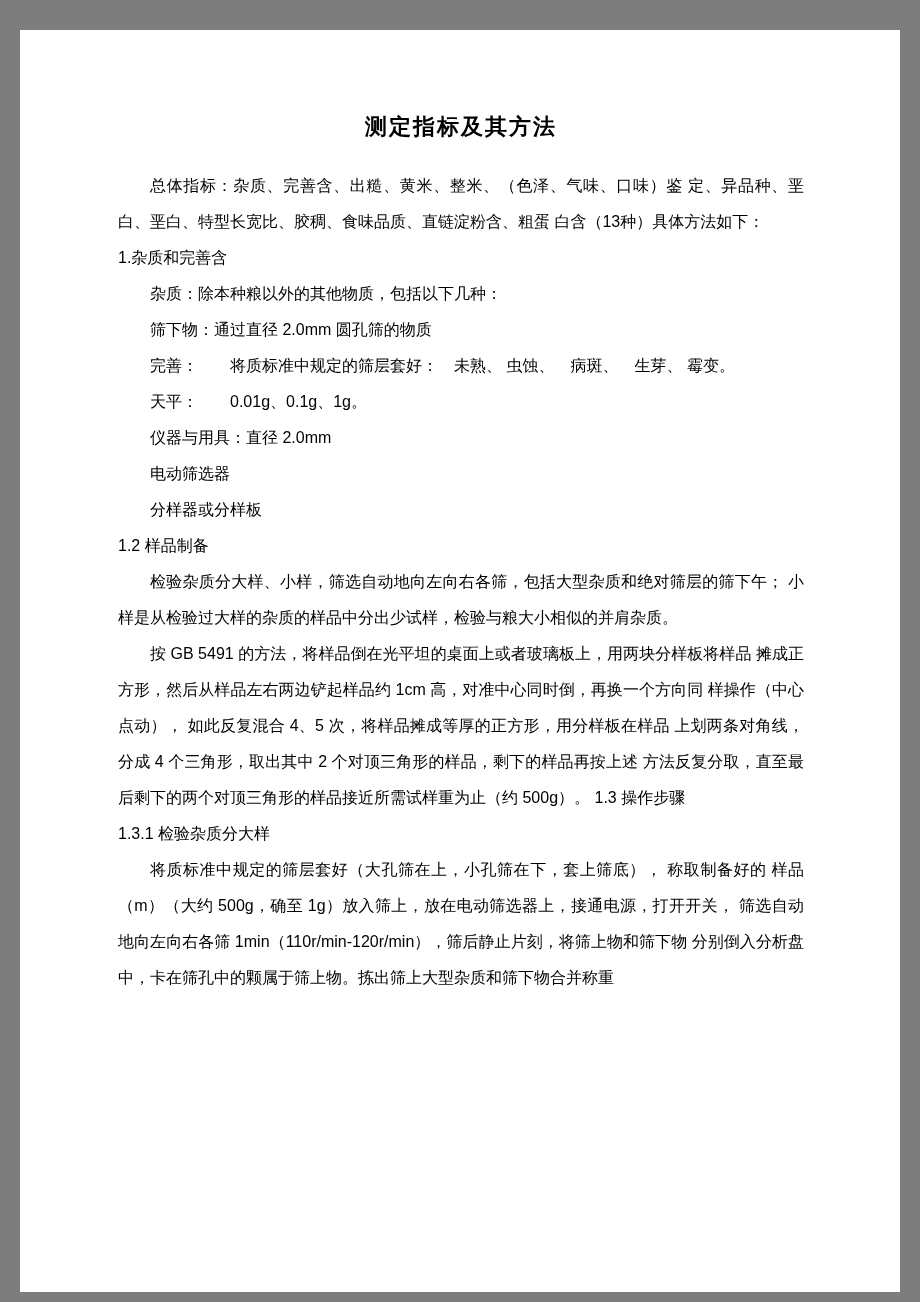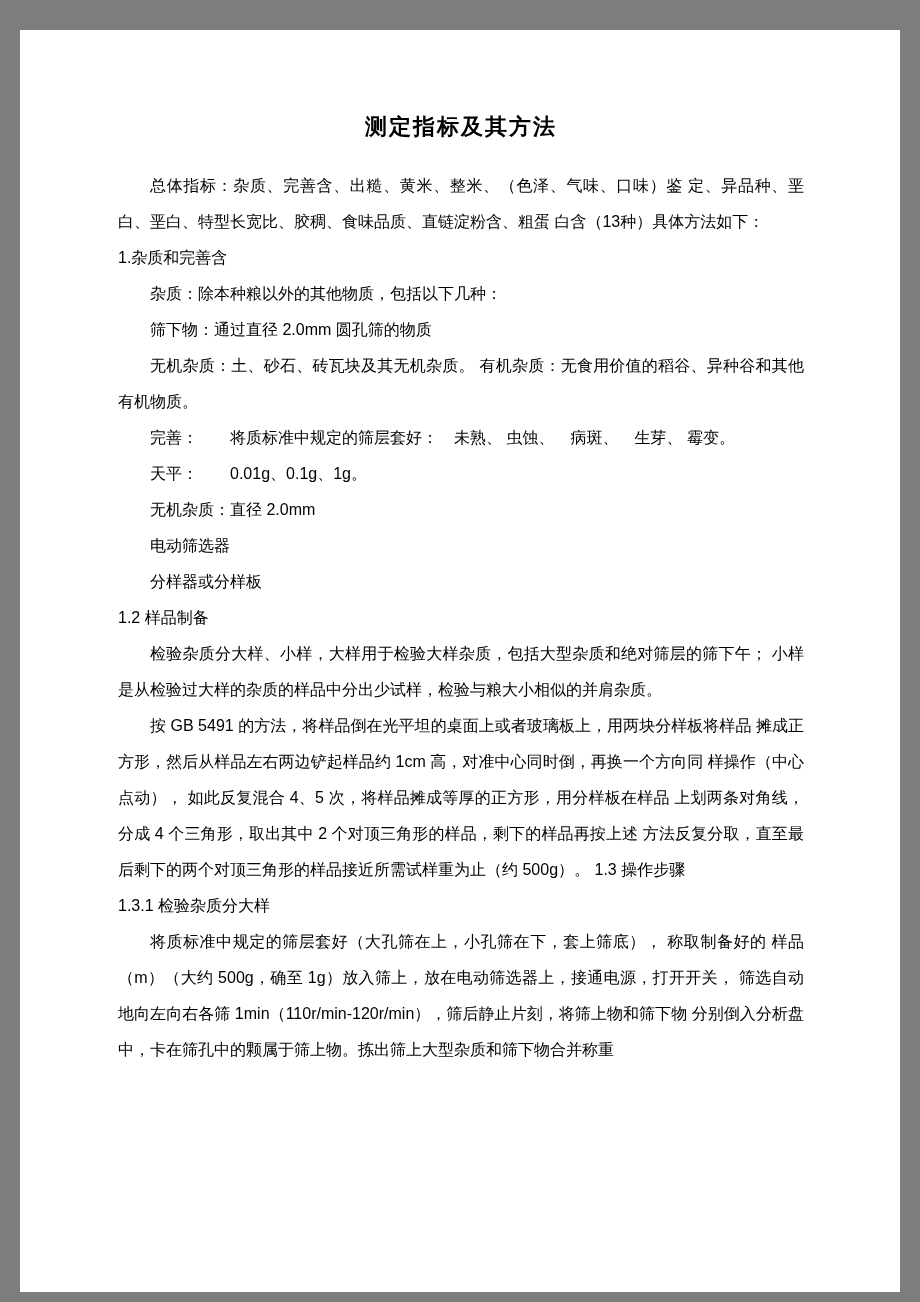--- a/index.html
+++ b/index.html
@@ -54,26 +54,25 @@
 <body>
 
 <div class="viewport">
   <div class="page">
     <h1 class="doc-title">测定指标及其方法</h1>
     <div>
         <p class="para body-indent">总体指标：杂质、完善含、出糙、黄米、整米、（色泽、气味、口味）鉴 定、异品种、垩白、垩白、特型长宽比、胶稠、食味品质、直链淀粉含、粗蛋 白含（13种）具体方法如下：</p>
         <p class="para heading">1.杂质和完善含</p>
         <p class="para body-indent">杂质：除本种粮以外的其他物质，包括以下几种：</p>
         <p class="para body-indent">筛下物：通过直径 2.0mm 圆孔筛的物质</p>
-        <p class="para body-indent">无机杂质：土、砂石、砖瓦块及其无机杂质。 有机杂质：无食用价值的稻谷、异种谷和其他有机物质。</p>
         <p class="para body-indent">完善：　　将质标准中规定的筛层套好：　未熟、 虫蚀、　病斑、　生芽、 霉变。</p>
         <p class="para body-indent">天平：　　0.01g、0.1g、1g。</p>
-        <p class="para body-indent">无机杂质：直径 2.0mm</p>
+        <p class="para body-indent">仪器与用具：直径 2.0mm</p>
         <p class="para body-indent">电动筛选器</p>
         <p class="para body-indent">分样器或分样板</p>
         <p class="para heading">1.2 样品制备</p>
-        <p class="para body-indent">检验杂质分大样、小样，大样用于检验大样杂质，包括大型杂质和绝对筛层的筛下午； 小样是从检验过大样的杂质的样品中分出少试样，检验与粮大小相似的并肩杂质。</p>
+        <p class="para body-indent">检验杂质分大样、小样，筛选自动地向左向右各筛，包括大型杂质和绝对筛层的筛下午； 小样是从检验过大样的杂质的样品中分出少试样，检验与粮大小相似的并肩杂质。</p>
         <p class="para body-indent">按 GB 5491 的方法，将样品倒在光平坦的桌面上或者玻璃板上，用两块分样板将样品 摊成正方形，然后从样品左右两边铲起样品约 1cm 高，对准中心同时倒，再换一个方向同 样操作（中心点动）， 如此反复混合 4、5 次，将样品摊成等厚的正方形，用分样板在样品 上划两条对角线，分成 4 个三角形，取出其中 2 个对顶三角形的样品，剩下的样品再按上述 方法反复分取，直至最后剩下的两个对顶三角形的样品接近所需试样重为止（约 500g）。 1.3 操作步骤</p>
         <p class="para heading">1.3.1 检验杂质分大样</p>
         <p class="para body-indent">将质标准中规定的筛层套好（大孔筛在上，小孔筛在下，套上筛底）， 称取制备好的 样品（m）（大约 500g，确至 1g）放入筛上，放在电动筛选器上，接通电源，打开开关， 筛选自动地向左向右各筛 1min（110r/min-120r/min），筛后静止片刻，将筛上物和筛下物 分别倒入分析盘中，卡在筛孔中的颗属于筛上物。拣出筛上大型杂质和筛下物合并称重</p>
       </div>
   </div>
 </div>
 
 </body></html>

